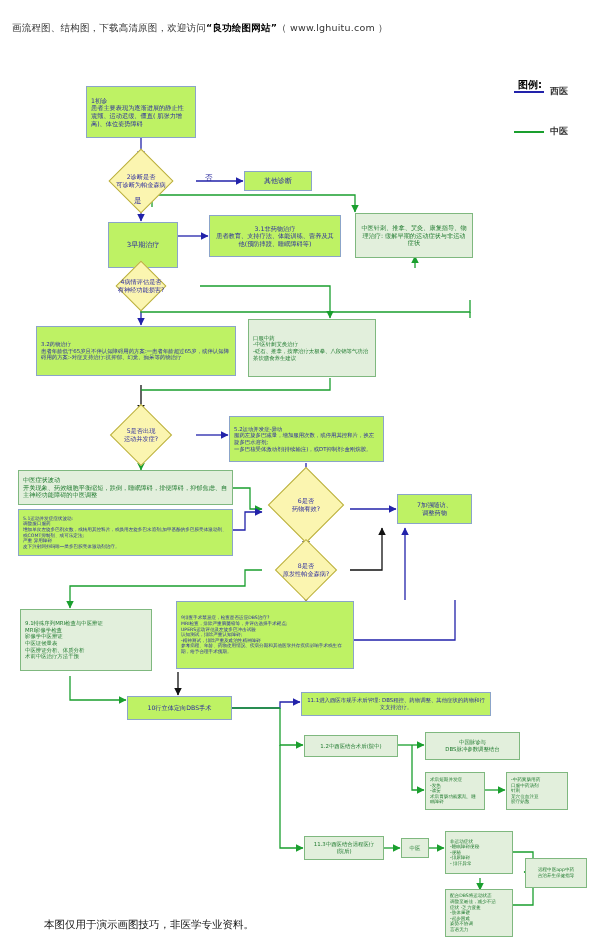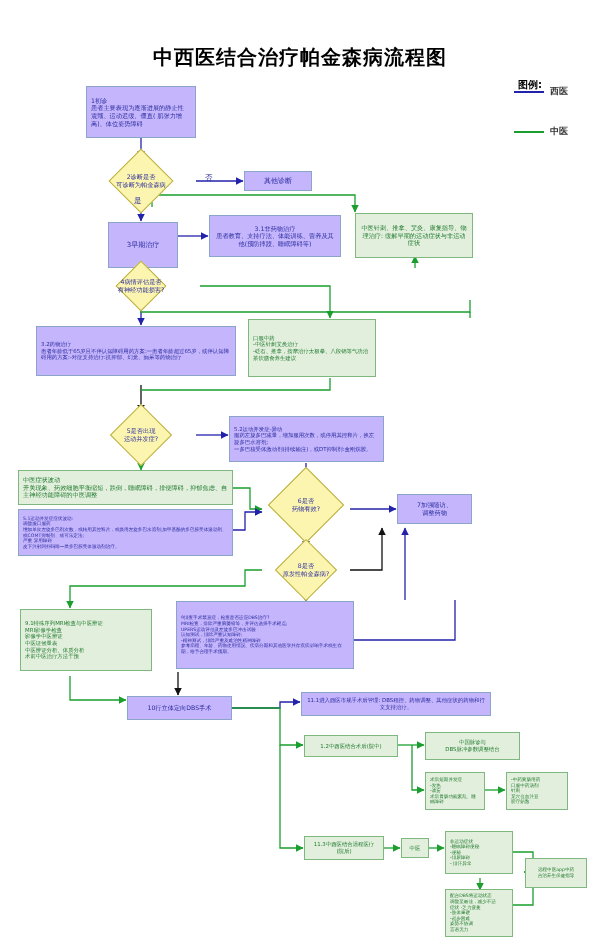--- a/index.html
+++ b/index.html
@@ -41,21 +41,21 @@
   .node {
     position:absolute;
     display:flex; align-items:center; justify-content:flex-start;
     padding:3px 4px;
     line-height:1.22;
     white-space:pre-line;
     overflow:hidden;
   }
   .node.center { justify-content:center; text-align:center; }
   .box-blue {
-    background:#c4b5fd; border:1px solid #8ba4c9; color:#2b2b9e;
+    background:#bef264; border:1px solid #8ba4c9; color:#2b2b9e;
   }
   .box-green {
     background:#e2efdc; border:1px solid #7fb87f; color:#1f7a2e;
   }
   .diamond-wrap { position:absolute; }
   .diamond {
     position:absolute; left:0; top:0; width:100%; height:100%;
     background:#fbf5b0; border:1px solid #b9ae3d;
     transform: rotate(45deg);
   }
@@ -161,21 +161,23 @@
 
       <path d="M428,848 L444,848" stroke="#1a9f2e" marker-end="url(#ag)"></path>
 
       <path d="M480,878 L480,890" stroke="#1a9f2e" marker-end="url(#ag)"></path>
 
       <path d="M513,852 L533,852 L533,872 L524,872" stroke="#1a9f2e" marker-end="url(#ag)"></path>
       <path d="M513,905 L533,905 L533,875" stroke="#1a9f2e"></path>
     </g>
   </svg>
 
-  <div class="title">中西医结合治疗帕金森病流程图</div>
+  <div class="credit">
+    <span>画流程图、结构图，下载高清原图，欢迎访问</span><b>“良功绘图网站”</b><span>（ www.lghuitu.com ）</span>
+  </div>
 
   <div class="legend-title">图例:</div>
   <div class="legend-row lg1">
     <span class="swatch"></span><span>西医</span>
   </div>
   <div class="legend-row lg2">
     <span class="swatch"></span><span>中医</span>
   </div>
 
   <div class="node box-blue s" style="left:86px;  top:86px;  width:110px; height:52px;">1初诊
@@ -294,13 +296,14 @@
 调整至最佳，减少不适
 症状 -乏力疲惫
 -肢体僵硬
 -起步困难
 姿势不协调
 言语无力</div>
 
   <div class="node box-green center tiny" style="left:525px; top:858px; width:62px; height:30px;">远程中医app中药
 合治养生保健指导</div>
 
+  <div class="footer">本图仅用于演示画图技巧，非医学专业资料。</div>
 </div>
 
 </body></html>

